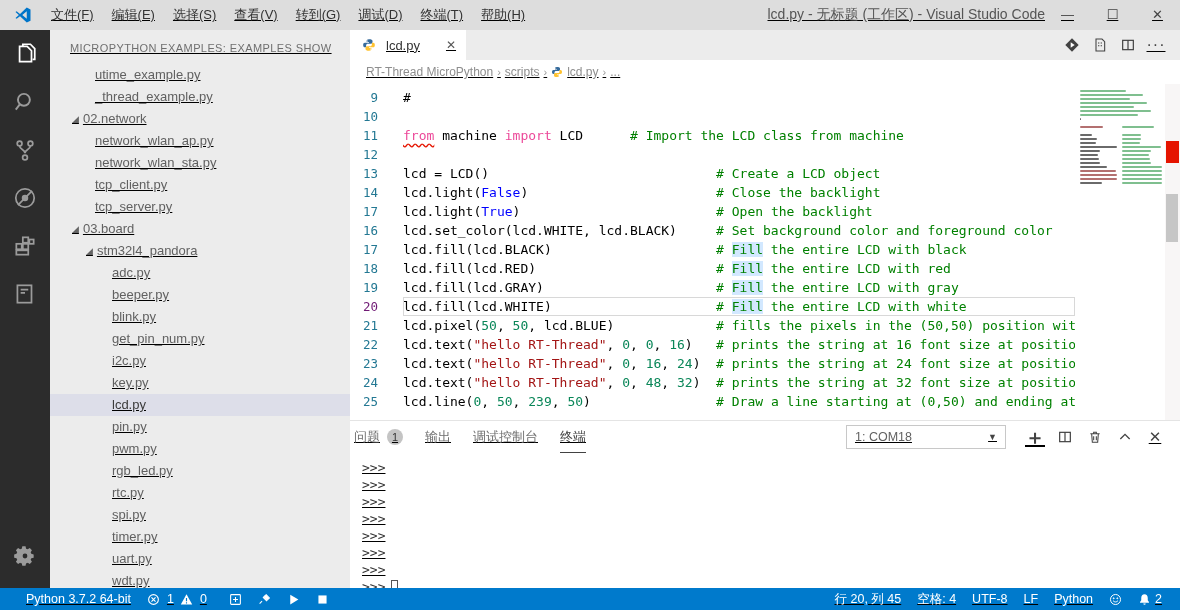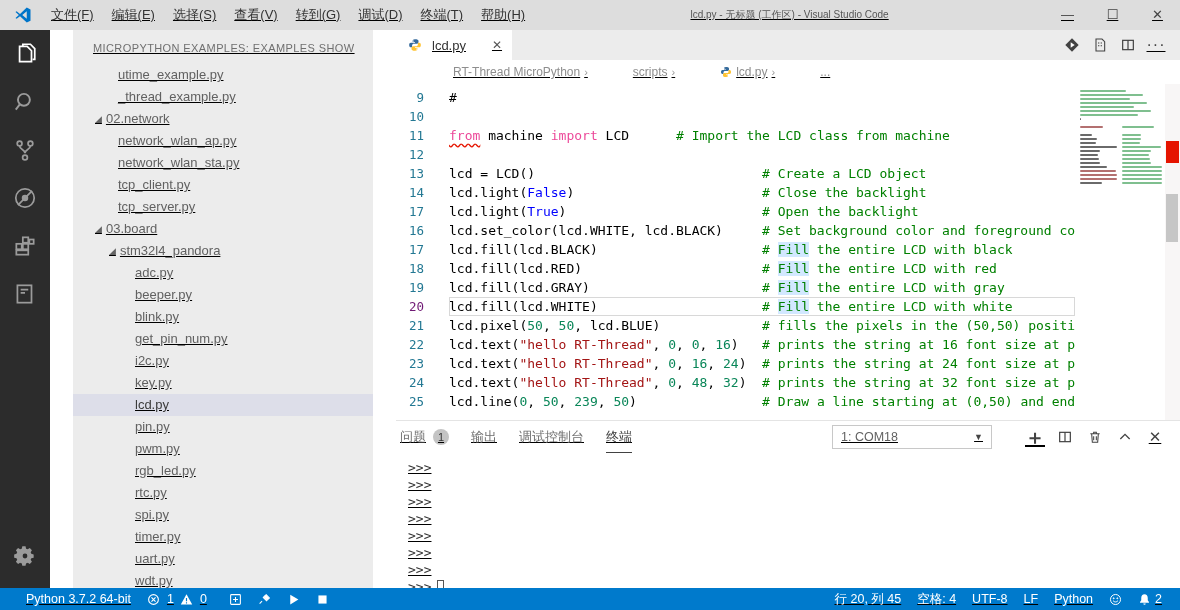--- a/index.html
+++ b/index.html
@@ -5,26 +5,26 @@
   * { margin:0; padding:0; box-sizing:border-box; }
   html,body { width:1180px; height:610px; overflow:hidden; background:#fff;
     font-family:"Liberation Sans","DejaVu Sans",sans-serif; }
   .app { width:1180px; height:610px; display:flex; flex-direction:column; position:relative;text-decoration:underline; }
 
   
   .titlebar { height:30px; background:#DDDDDD; display:flex; align-items:center; flex:0 0 30px; }
   .vscode-logo { width:18px; height:18px; margin:0 10px 0 14px; }
   .menus { display:flex; }
   .menu-item { font-size:13px; color:#333; padding:0 9px; line-height:30px; cursor:default; }
-  .win-title { flex:1; text-align:center; font-size:10px; color:#555; white-space:nowrap; overflow:hidden; }
+  .win-title { flex:1; text-align:right; font-size:14px; color:#555; white-space:nowrap; overflow:hidden; }
   .win-controls { display:flex; }
   .win-btn { width:45px; height:30px; text-align:center; line-height:30px; font-size:13px; color:#444; }
 
   
-  .main { flex:1; display:flex; min-height:0;gap:23px; }
+  .main { flex:1; display:flex; min-height:0; }
 
   
   .activitybar { width:50px; background:#2C2C2C; display:flex; flex-direction:column; align-items:center; flex:0 0 50px; }
   .act-icon { width:50px; height:48px; display:flex; align-items:center; justify-content:center; color:#9B9B9B; }
   .act-icon.active { color:#FFFFFF; }
   .act-icon svg { width:26px; height:26px; }
   .act-spacer { flex:1; }
   .act-gear { margin-bottom:8px; }
 
   
@@ -43,21 +43,21 @@
   .tab { background:#FFFFFF; display:flex; align-items:center; padding:0 10px 0 12px; font-size:13px; color:#333; }
   .tab .tab-label { margin:0 26px 0 6px; }
   .tab .tab-close { font-size:12px; color:#555; }
   .tabbar-space { flex:1; }
   .editor-actions { display:flex; align-items:center; padding-right:10px; }
   .ed-action { width:28px; height:30px; display:flex; align-items:center; justify-content:center; color:#424242; }
   .ed-action svg { width:16px; height:16px; }
   .ellipsis-glyph { font-size:16px; color:#424242; letter-spacing:1px; line-height:10px; }
 
   .breadcrumb { height:24px; background:#fff; display:flex; align-items:center; padding-left:16px; font-size:12px; color:#8E8E8E; flex:0 0 24px; }
-  .bc-item { margin-right:4px; display:flex; align-items:center;margin-left:41px; }
+  .bc-item { margin-right:4px; display:flex; align-items:center; }
   .bc-sep { margin:0 4px 0 0; font-size:11px; color:#9A9A9A; }
   .bc-pyicon { margin-right:4px; }
 
   
   .code-area { flex:1; position:relative; overflow:hidden; background:#fff;
     font-family:"DejaVu Sans Mono","Liberation Mono",monospace; font-size:13px; }
   .code-scroll { position:absolute; top:4px; left:0; right:105px; bottom:0; overflow:hidden; }
   .code-line { display:flex; height:19px; line-height:19px; white-space:pre; }
   .ln { width:53px; flex:0 0 53px; text-align:right; padding-right:25px; color:#237893; font-size:12.5px; }
   .code-line.current .ln { color:#701a75; }
@@ -77,21 +77,21 @@
   .ruler-error { position:absolute; right:1px; width:13px; height:22px; background:#E51400; top:57px; }
   .scroll-thumb { position:absolute; right:2px; width:12px; height:48px; background:#BDBDBD; top:110px; opacity:.85; }
 
   
   .panel { height:168px; flex:0 0 168px; background:#fff; border-top:1px solid #E4E4E4; display:flex; flex-direction:column; }
   .panel-header { height:32px; display:flex; align-items:center; padding:0 10px 0 4px; flex:0 0 32px; }
   .panel-tab { font-size:13px; color:#6E6E6E; margin-right:22px; display:flex; align-items:center; height:32px; text-transform:uppercase; }
   .panel-tab.active { color:#424242; border-bottom:1.5px solid #424242; }
   .panel-badge { background:#C4C4C4; color:#333; border-radius:50%; width:16px; height:16px; font-size:11px; line-height:16px; text-align:center; margin-left:7px; }
   .panel-space { flex:1; }
-  .port-select { width:160px; height:24px; border:1px solid #C8C8C8; background:#fff; display:flex; align-items:center; font-size:12.5px; color:#616161; padding:0 8px; justify-content:space-between; margin-right:28px; }
+  .port-select { width:160px; height:24px; border:1px solid #C8C8C8; background:#fff; display:flex; align-items:center; font-size:12.5px; color:#616161; padding:0 8px; justify-content:space-between; margin-right:14px; }
   .port-caret { font-size:9px; color:#444; }
   .panel-action { width:30px; height:30px; display:flex; align-items:center; justify-content:center; color:#424242; }
   .panel-action svg { width:16px; height:16px; }
   .panel-x { font-size:15px; color:#424242; }
   .plus-glyph { font-size:20px; font-weight:bold; line-height:16px; }
 
   .terminal { flex:1; overflow:hidden; padding:6px 0 0 12px; font-family:"DejaVu Sans Mono","Liberation Mono",monospace; font-size:13px; color:#333; }
   .term-line { height:17px; line-height:17px; white-space:pre; }
   .term-cursor { display:inline-block; width:7px; height:13px; border:1px solid #555; vertical-align:-2px; margin-left:6px; }
 

